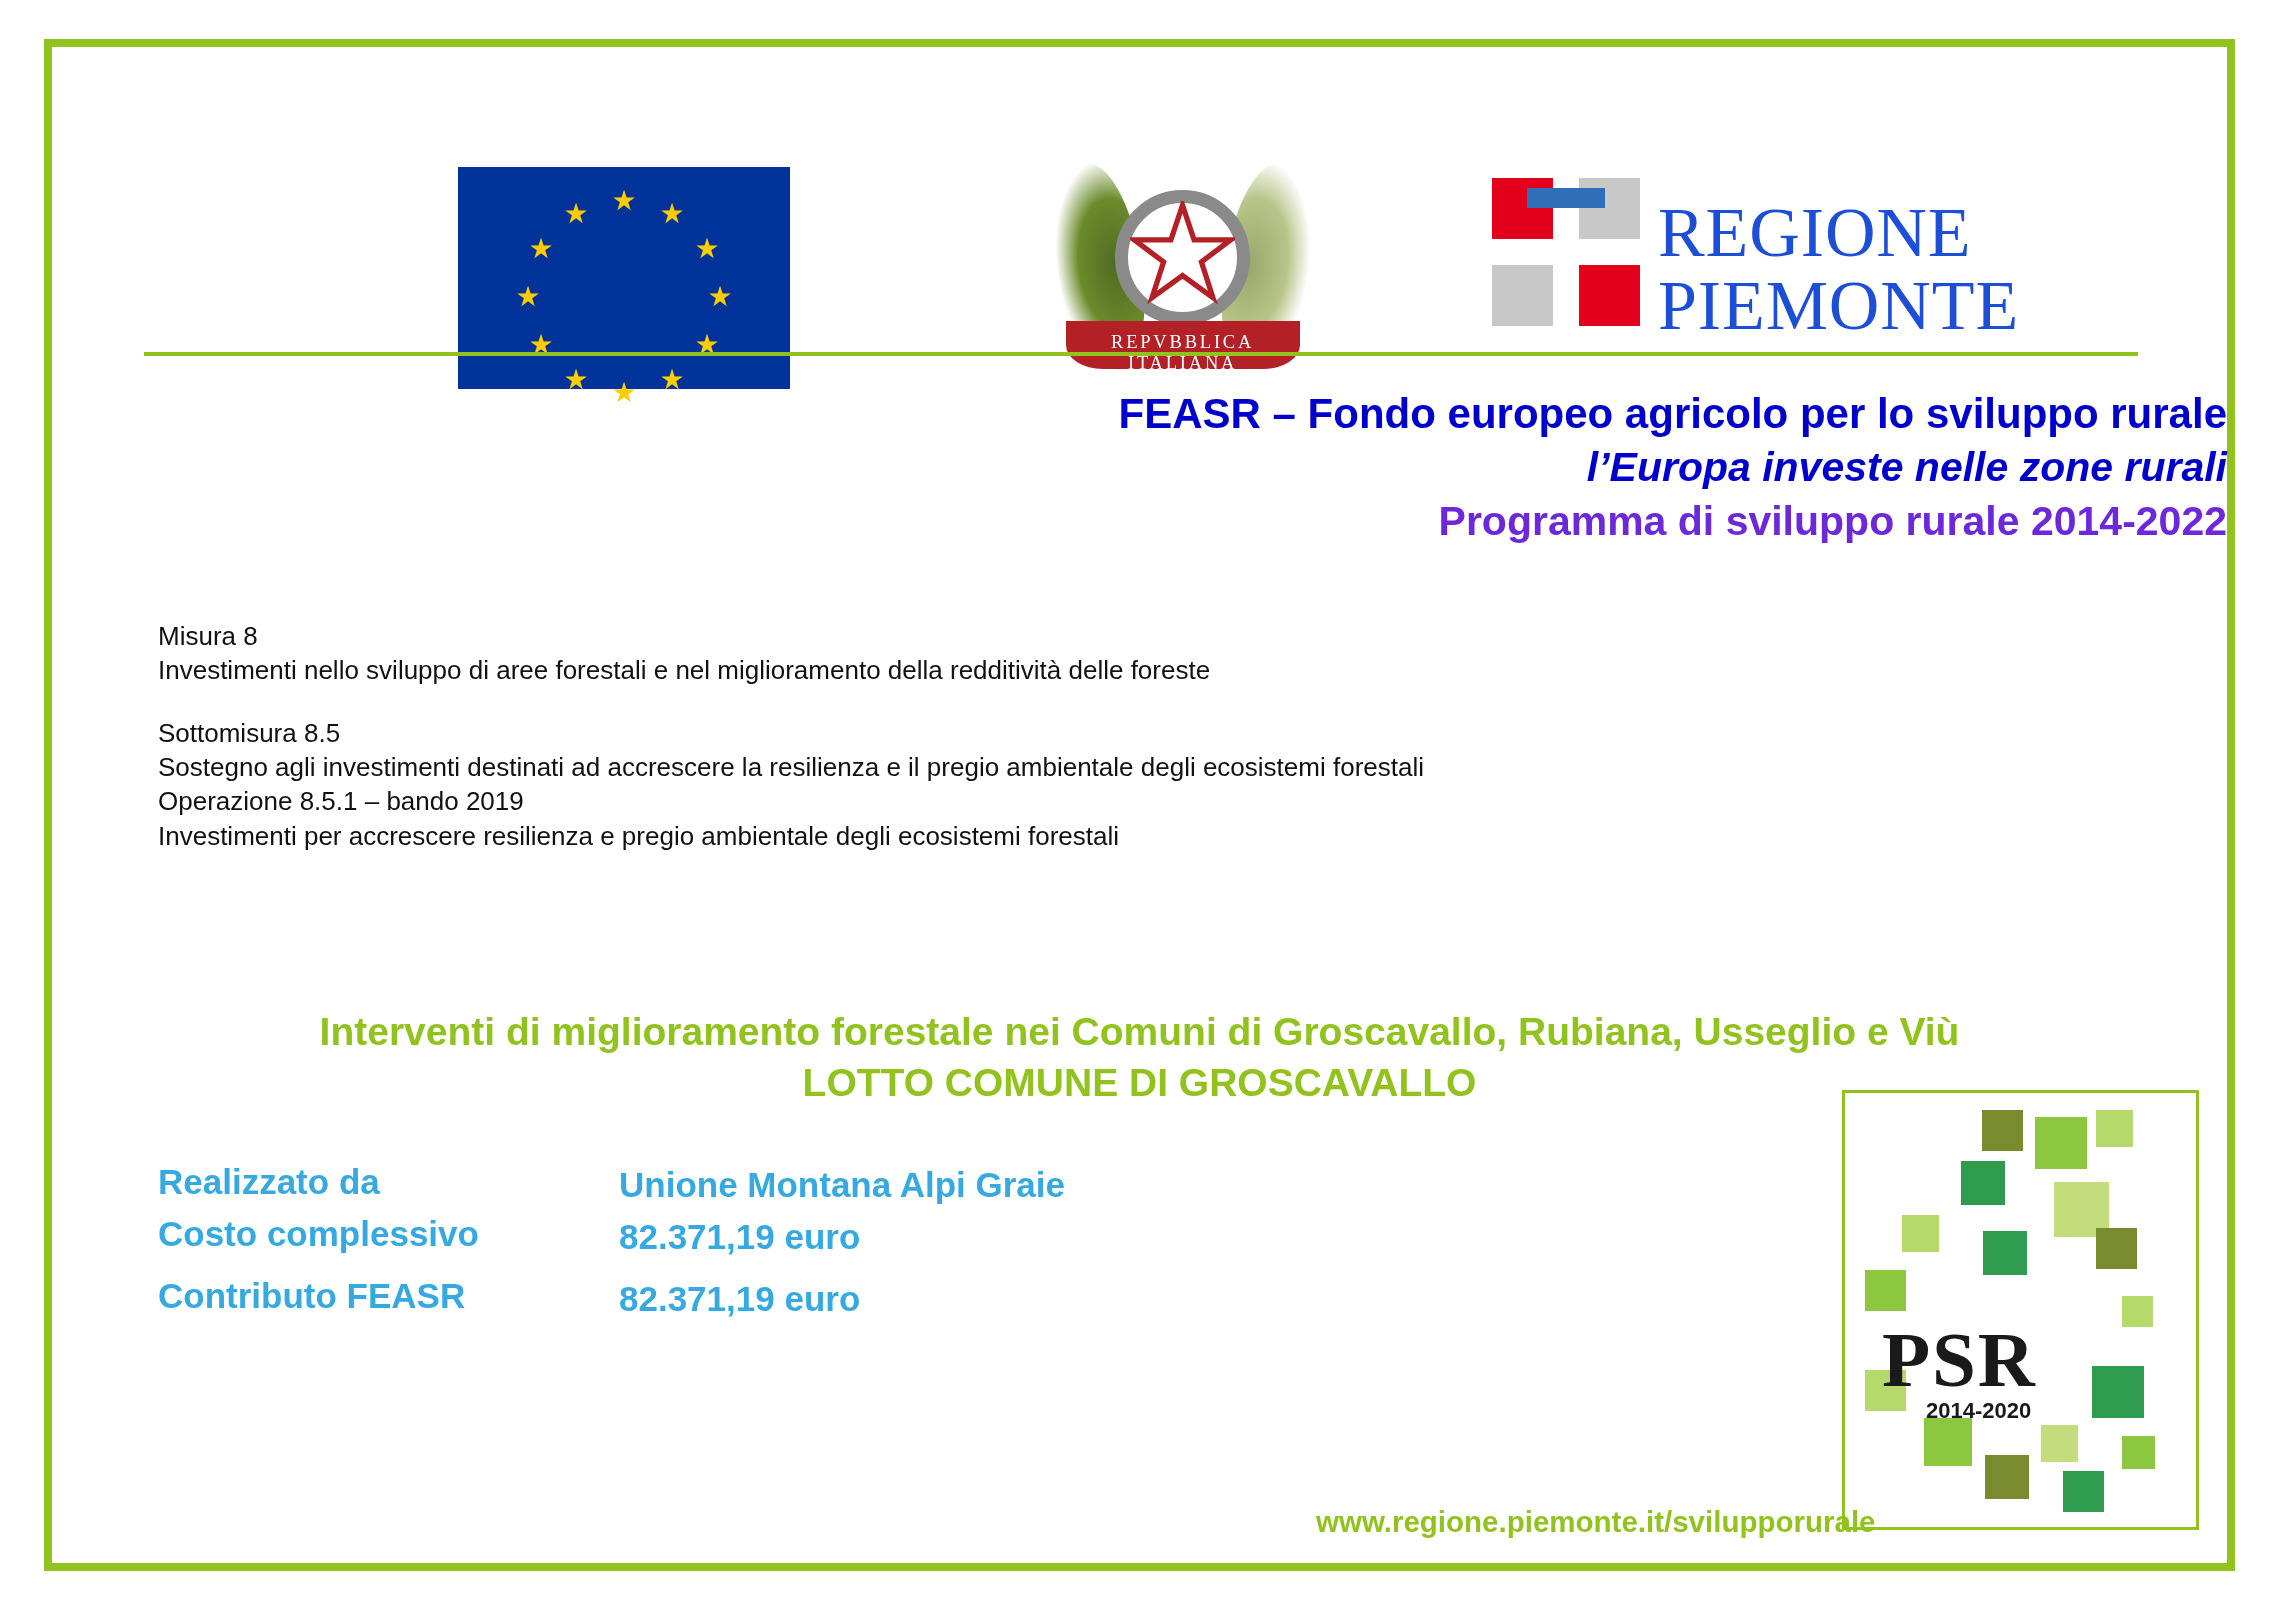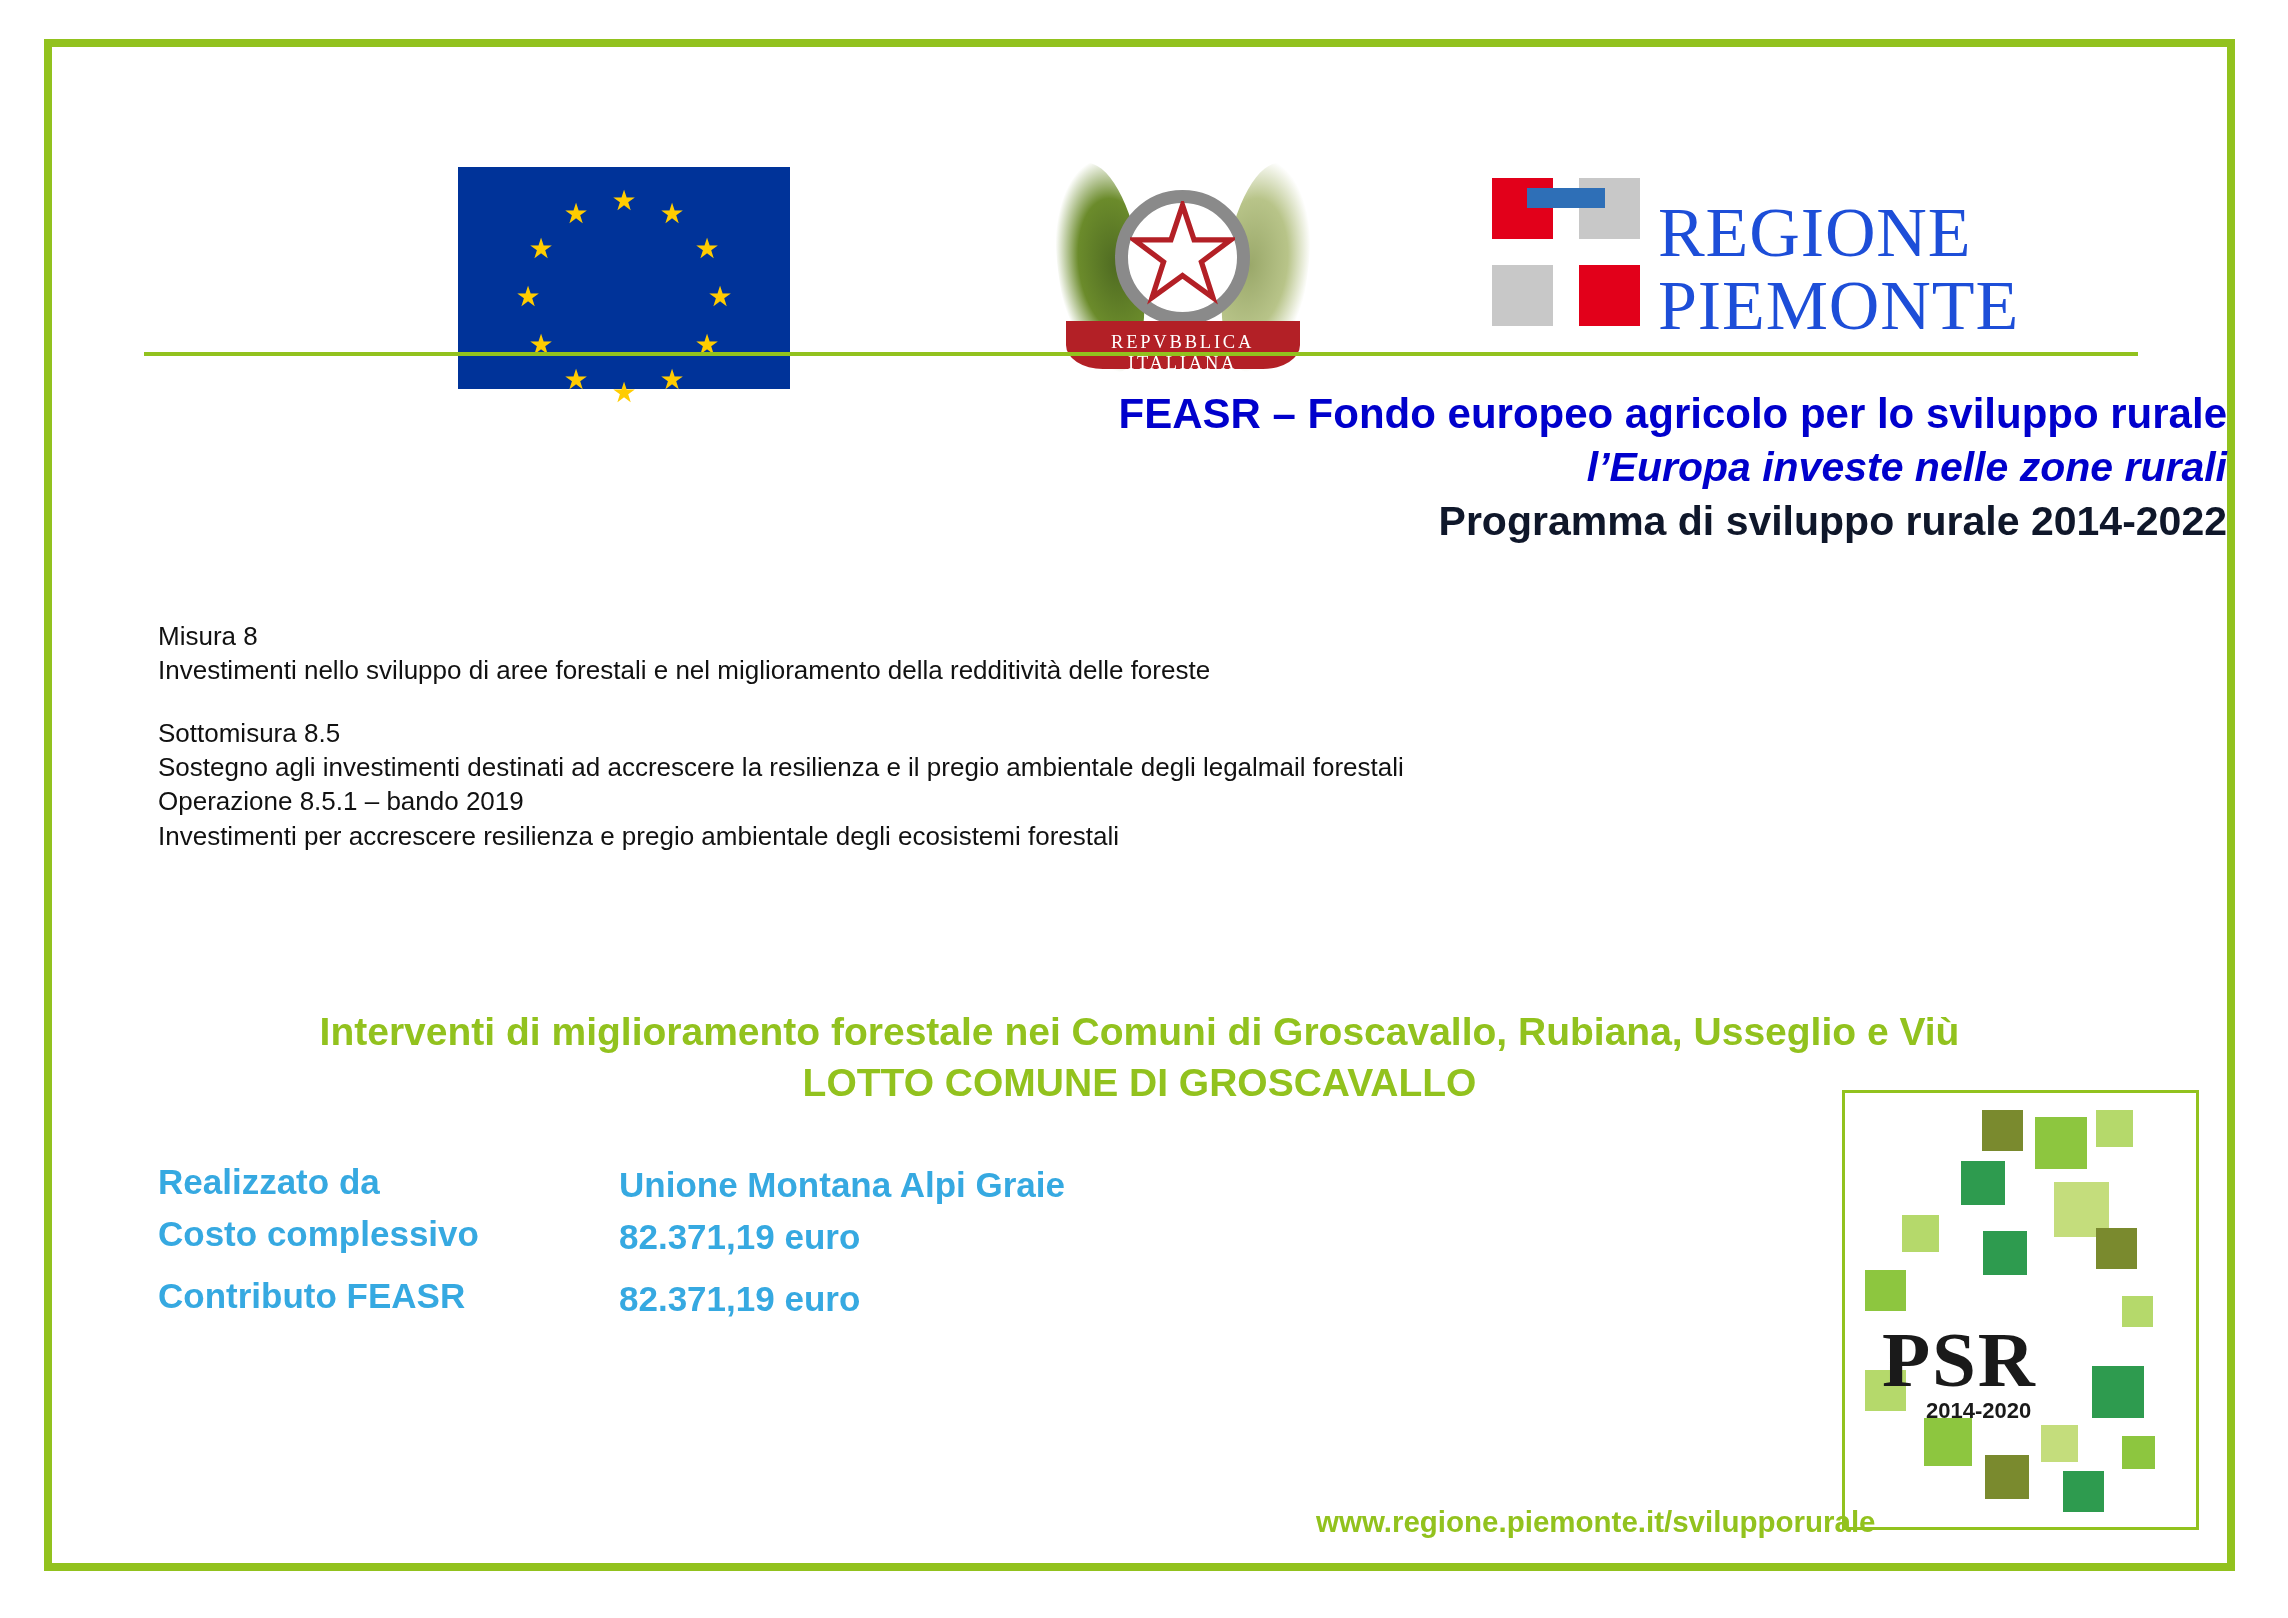--- a/index.html
+++ b/index.html
@@ -201,21 +201,21 @@
     line-height: 1.25;
   }
   .t2 {
     color: #0000cc;
     font-weight: bold;
     font-style: italic;
     font-size: 41px;
     line-height: 1.3;
   }
   .t3 {
-    color: #0f172a;
+    color: #6d28d9;
     font-weight: bold;
     font-size: 41px;
     line-height: 1.35;
   }
 
   
   .body-block {
     position: absolute;
     left: 106px;
     top: 572px;
@@ -361,21 +361,21 @@
     <div class="t1">FEASR – Fondo europeo agricolo per lo sviluppo rurale</div>
     <div class="t2">l’Europa investe nelle zone rurali</div>
     <div class="t3">Programma di sviluppo rurale 2014-2022</div>
   </div>
 
   <div class="body-block">
     <div>Misura 8</div>
     <div>Investimenti nello sviluppo di aree forestali e nel miglioramento della redditività delle foreste</div>
     <div class="gap"></div>
     <div>Sottomisura 8.5</div>
-    <div>Sostegno agli investimenti destinati ad accrescere la resilienza e il pregio ambientale degli legalmail forestali</div>
+    <div>Sostegno agli investimenti destinati ad accrescere la resilienza e il pregio ambientale degli ecosistemi forestali</div>
     <div>Operazione 8.5.1 – bando 2019</div>
     <div>Investimenti per accrescere resilienza e pregio ambientale degli ecosistemi forestali</div>
   </div>
 
   <div class="green-block">
     <div>Interventi di miglioramento forestale nei Comuni di Groscavallo, Rubiana, Usseglio e Viù</div>
     <div>LOTTO COMUNE DI GROSCAVALLO</div>
   </div>
 
   <div class="details">

